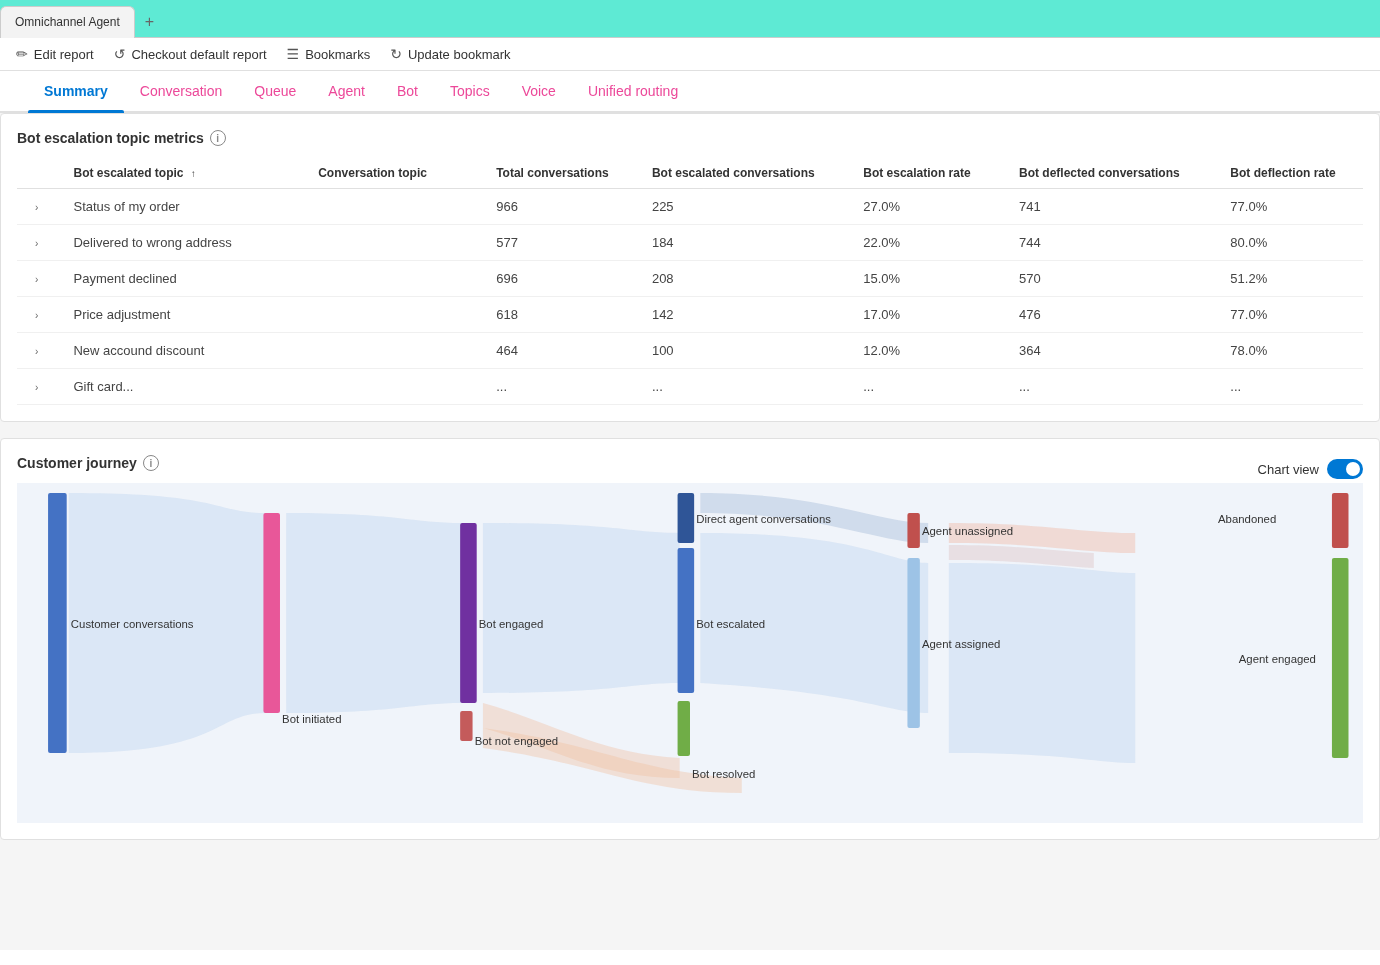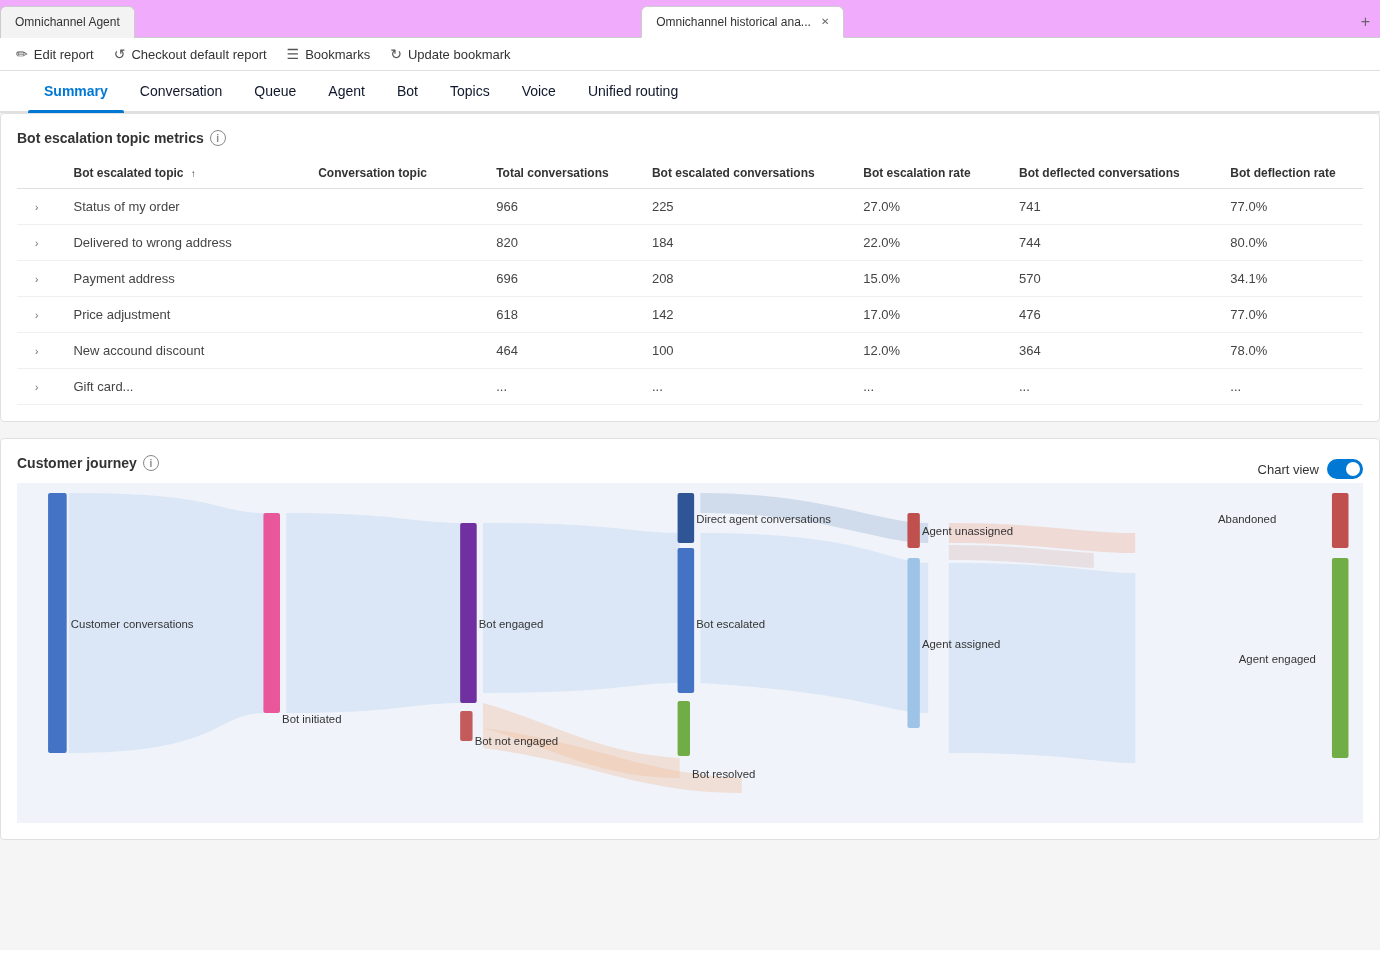--- a/index.html
+++ b/index.html
@@ -2,25 +2,24 @@
 <html><head>
   <meta charset="utf-8">
   <style>
     * { box-sizing: border-box; margin: 0; padding: 0; }
     body { font-family: 'Segoe UI', Arial, sans-serif; font-size: 13px; background: #fff; color: #333; }
 
     
     .browser-tabs {
       display: flex;
       align-items: center;
-      background: #f0abfc;
+      background: #5eead4;
       padding: 6px 0 0 0;
       border-bottom: 1px solid #ccc;
       height: 38px;
-      justify-content: space-between;
     }
     .tab {
       display: flex;
       align-items: center;
       padding: 6px 14px;
       background: #f3f3f3;
       border: 1px solid #ccc;
       border-bottom: none;
       border-radius: 6px 6px 0 0;
       font-size: 12px;
@@ -70,21 +69,21 @@
     .nav-tabs {
       display: flex;
       align-items: center;
       padding: 0 28px;
       border-bottom: 2px solid #e0e0e0;
       background: #fff;
     }
     .nav-tab {
       padding: 12px 16px;
       font-size: 14px;
-      color: #0f172a;
+      color: #ec4899;
       cursor: pointer;
       position: relative;
       white-space: nowrap;
     }
     .nav-tab.active {
       color: #0078d4;
       font-weight: 600;
     }
     .nav-tab.active::after {
       content: '';
@@ -218,24 +217,20 @@
       width: 100%;
       height: 100%;
     }
   </style>
 </head>
 <body>
 
 <div class="browser-tabs">
   <div class="tab">
     <span>Omnichannel Agent</span>
-  </div>
-  <div class="tab active">
-    <span>Omnichannel historical ana...</span>
-    <span class="tab-close">✕</span>
   </div>
   <button class="tab-new">+</button>
 </div>
 
 <div class="toolbar">
   <div class="toolbar-item">
     <span class="icon">✏</span>
     <span>Edit report</span>
   </div>
   <div class="toolbar-item">
@@ -294,35 +289,35 @@
     <td class="col-total">966</td>
     <td class="col-escalated">225</td>
     <td class="col-esc-rate">27.0%</td>
     <td class="col-deflected">741</td>
     <td class="col-defl-rate">77.0%</td>
   </tr>
             <tr>
     <td class="col-expand"><span class="expand-btn">›</span></td>
     <td class="col-topic">Delivered to wrong address</td>
     <td class="col-conv-topic"></td>
-    <td class="col-total">820</td>
+    <td class="col-total">577</td>
     <td class="col-escalated">184</td>
     <td class="col-esc-rate">22.0%</td>
     <td class="col-deflected">744</td>
     <td class="col-defl-rate">80.0%</td>
   </tr>
             <tr>
     <td class="col-expand"><span class="expand-btn">›</span></td>
-    <td class="col-topic">Payment address</td>
+    <td class="col-topic">Payment declined</td>
     <td class="col-conv-topic"></td>
     <td class="col-total">696</td>
     <td class="col-escalated">208</td>
     <td class="col-esc-rate">15.0%</td>
     <td class="col-deflected">570</td>
-    <td class="col-defl-rate">34.1%</td>
+    <td class="col-defl-rate">51.2%</td>
   </tr>
             <tr>
     <td class="col-expand"><span class="expand-btn">›</span></td>
     <td class="col-topic">Price adjustment</td>
     <td class="col-conv-topic"></td>
     <td class="col-total">618</td>
     <td class="col-escalated">142</td>
     <td class="col-esc-rate">17.0%</td>
     <td class="col-deflected">476</td>
     <td class="col-defl-rate">77.0%</td>

